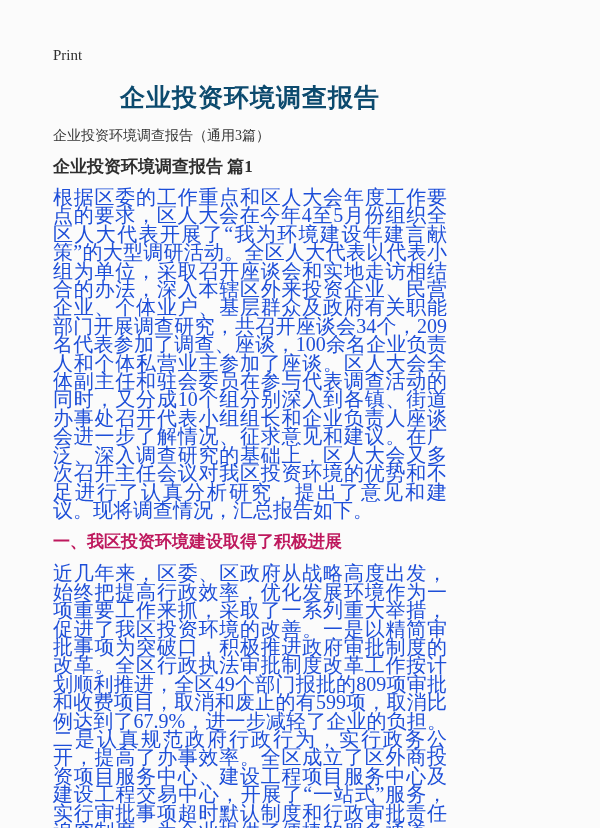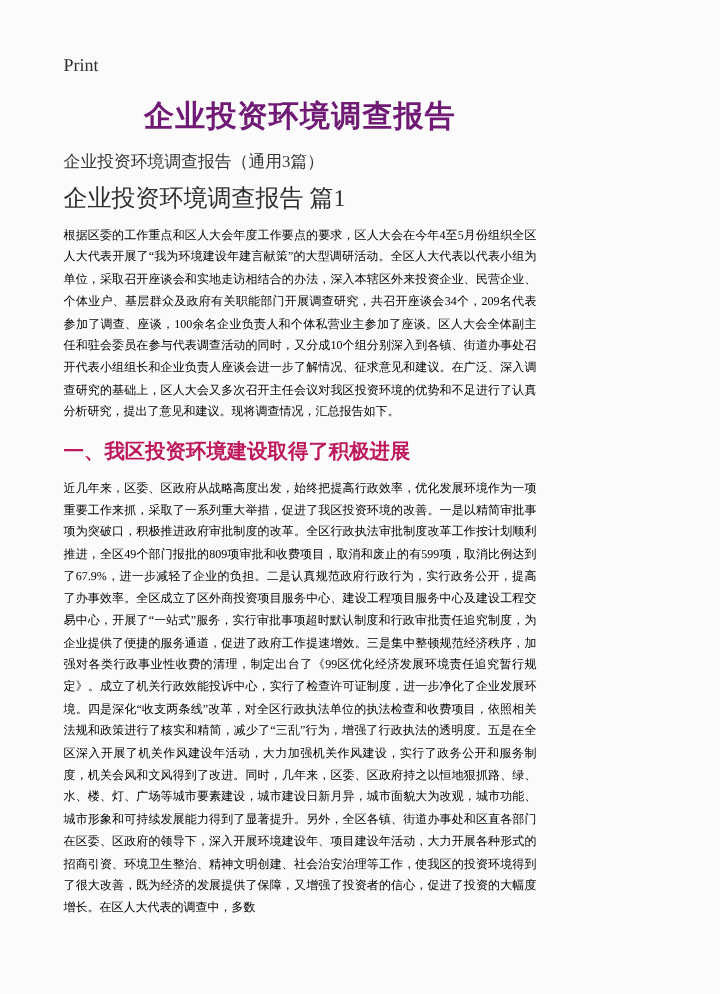--- a/index.html
+++ b/index.html
@@ -28,49 +28,49 @@
     display: inline-block;
     cursor: pointer;
   }
   .doc-title {
     font-size: 25px;
     font-weight: bold;
     text-align: center;
     margin: 19px 0 0 0;
     line-height: 30px;
     letter-spacing: 1px;
-    color: #701a75;
+    color: #0c4a6e;
   }
   .doc-subtitle {
     font-size: 14px;
     margin: 14px 0 12px 0;
     line-height: 17px;
     color: #353535;
   }
   .section-heading-1 {
-    font-size: 20px;
-    font-weight: normal;
+    font-size: 17px;
+    font-weight: bold;
     margin: 13px 0 0 0;
     line-height: 19px;
     color: #2e2e2e;
   }
   .section-heading-2 {
     font-size: 17px;
     font-weight: bold;
     margin: 12px 0 0 0;
     line-height: 21px;
     color: #be185d;
   }
   .body-paragraph {
-    font-size: 10px;
+    font-size: 20px;
     line-height: 18.4px;
     text-align: justify;
     text-justify: inter-ideograph;
     margin: 12px 0 0 0;
-    color: #000000;
+    color: #1d4ed8;
   }
 </style>
 </head>
 <body>
 
 <div class="page">
 
   <span class="print-link">Print</span>
 
   <h1 class="doc-title">企业投资环境调查报告</h1>

